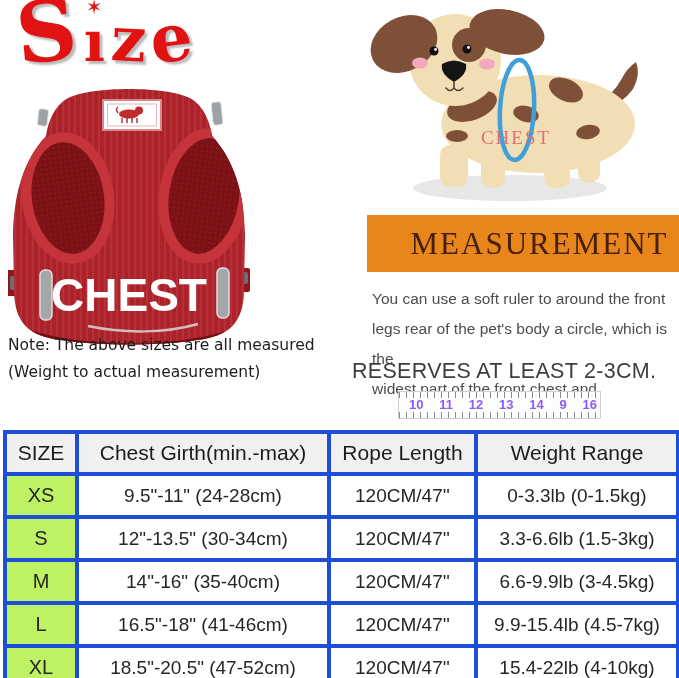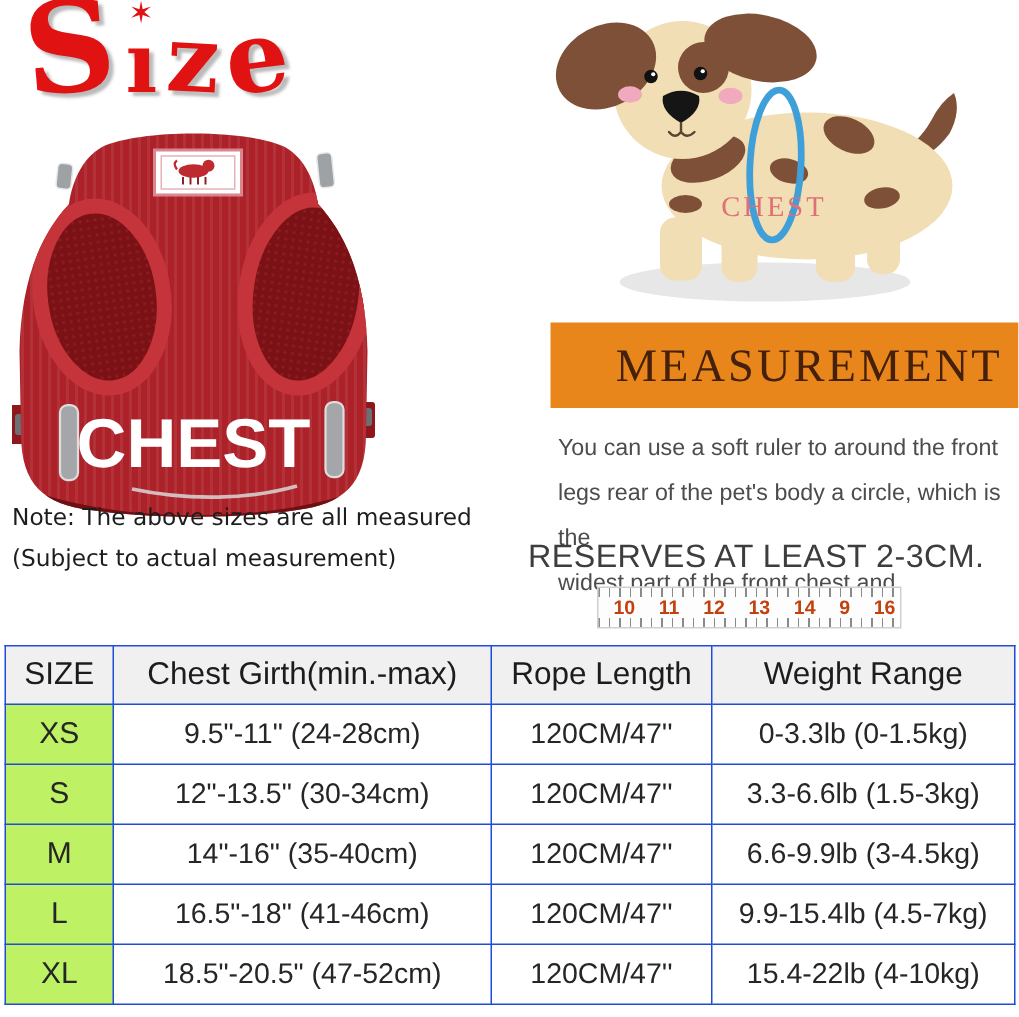--- a/index.html
+++ b/index.html
@@ -29,25 +29,25 @@
   .m-text{position:absolute;left:372px;top:284px;width:307px;font-size:15.5px;line-height:30px;color:#4c4c4c;}
   .m-emph{position:absolute;left:352px;top:359px;font-size:21.5px;color:#3d3d3d;letter-spacing:0.3px;}
 
   
   .ruler{position:absolute;left:398px;top:391px;width:201px;height:26px;background:#fdfdfd;border:1px solid #cfcfcf;}
   .ruler .ticks{position:absolute;left:0;right:0;height:6px;
         background:repeating-linear-gradient(90deg,#8a8a8a 0 1px,transparent 1px 7px);}
   .ruler .ticks.top{top:0;}
   .ruler .ticks.bottom{bottom:0;}
   .ruler .nums{position:absolute;left:10px;right:3px;top:5px;display:flex;justify-content:space-between;
-        font-size:13px;font-weight:bold;color:#c2410c;}
+        font-size:13px;font-weight:bold;color:#8b5cf6;}
 
   
   .size-table{position:absolute;left:3px;top:430px;width:673px;border-collapse:collapse;table-layout:fixed;}
-  .size-table th,.size-table td{border:1px solid #1d4ed8;text-align:center;padding:0;}
+  .size-table th,.size-table td{border:4px solid #1d4ed8;text-align:center;padding:0;}
   .size-table th{height:38px;font-size:21px;font-weight:400;background:#f0f0f0;color:#1c1c1c;}
   .size-table td{height:39px;font-size:19px;color:#262626;background:#ffffff;}
   .size-table td.col-size{background:#bef264;font-size:20px;}
 
   .abs{position:absolute;}
 </style>
 </head>
 <body>
 
 <div class="canvas">
@@ -162,21 +162,21 @@
       <span>12</span>
       <span>13</span>
       <span>14</span>
       <span>9</span>
       <span>16</span>
     </div>
   </div>
 
   <div class="note">
     <div>Note: The above sizes are all measured</div>
-    <div>(Subject to actual measurement)</div>
+    <div>(Weight to actual measurement)</div>
   </div>
 
   <table class="size-table">
     <colgroup>
       <col style="width:72px">
         <col style="width:252px">
         <col style="width:147px">
         <col style="width:202px">
     </colgroup>
     <thead>

